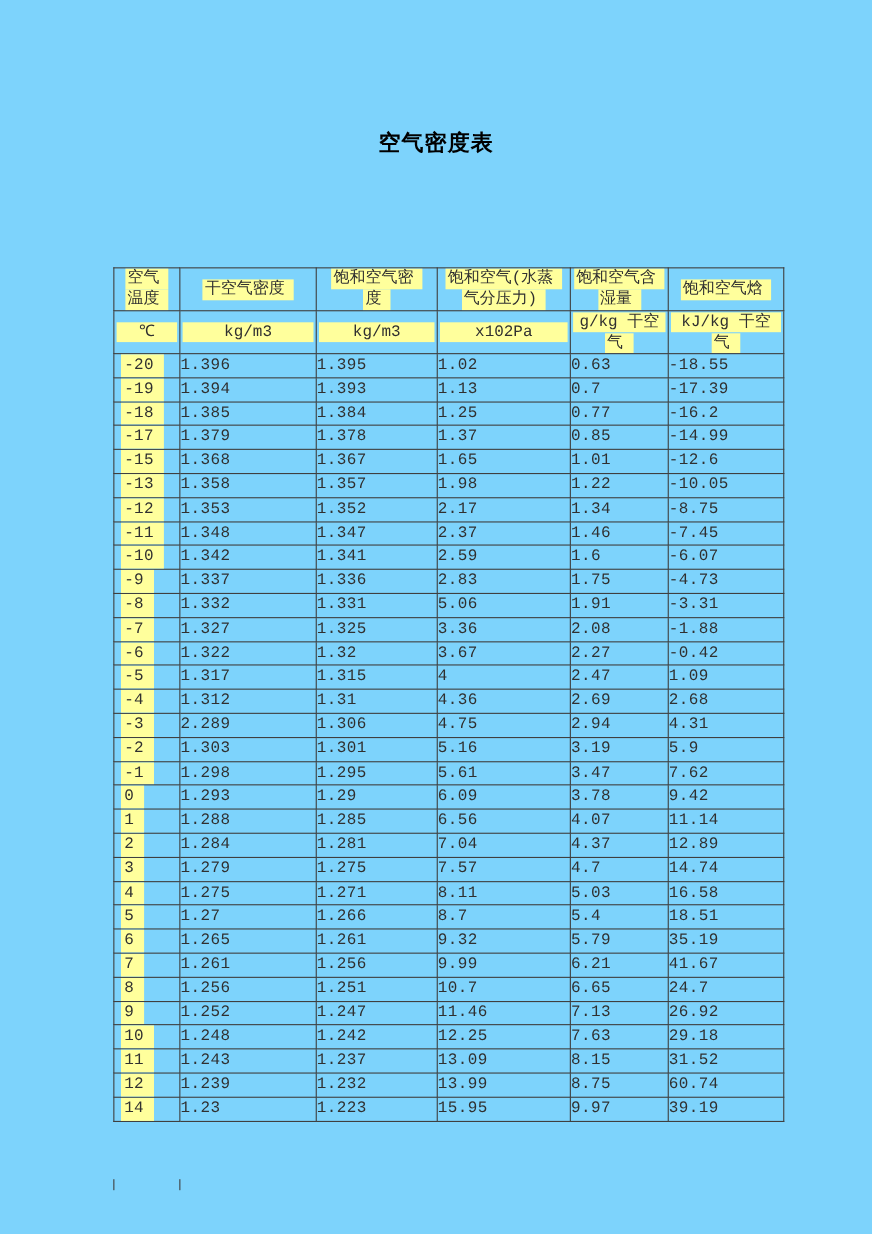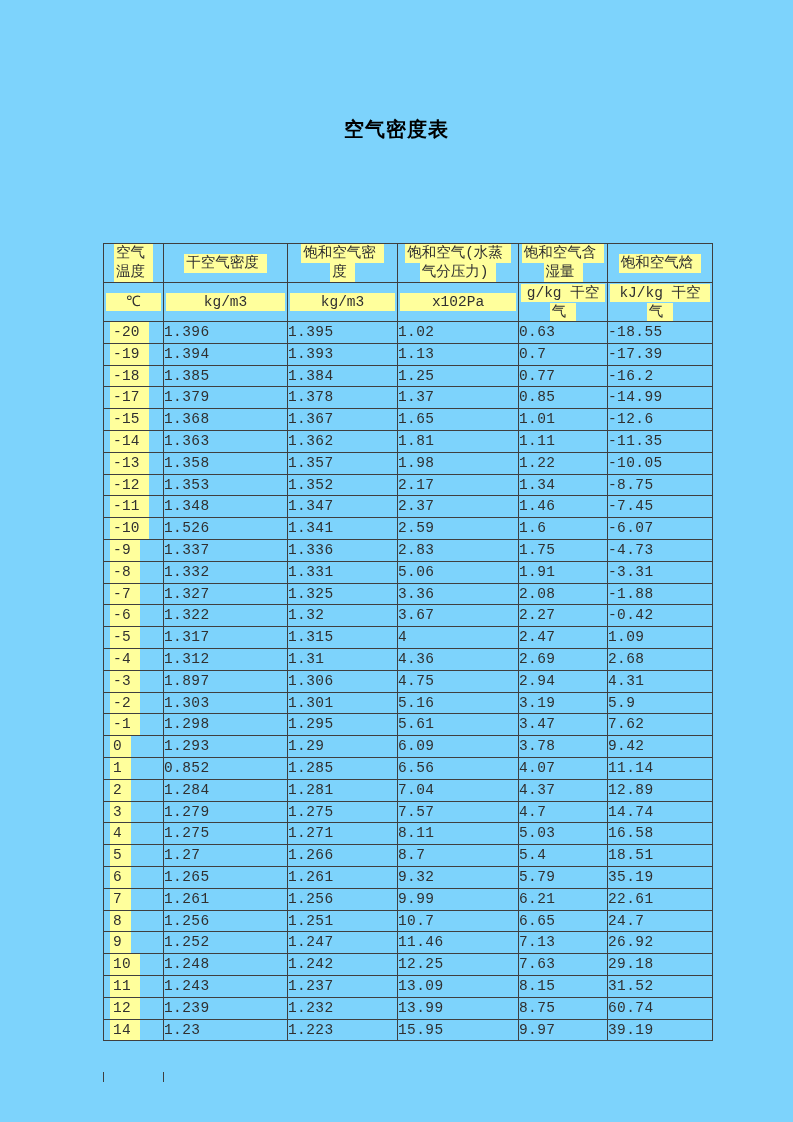--- a/index.html
+++ b/index.html
@@ -169,28 +169,20 @@
         </tr>
         <tr>
           <td class="temp-cell"><span class="hl hl-data">-15</span></td>
           <td>1.368</td>
           <td>1.367</td>
           <td>1.65</td>
           <td>1.01</td>
           <td>-12.6</td>
         </tr>
         <tr>
-          <td class="temp-cell"><span class="hl hl-data">-14</span></td>
-          <td>1.363</td>
-          <td>1.362</td>
-          <td>1.81</td>
-          <td>1.11</td>
-          <td>-11.35</td>
-        </tr>
-        <tr>
           <td class="temp-cell"><span class="hl hl-data">-13</span></td>
           <td>1.358</td>
           <td>1.357</td>
           <td>1.98</td>
           <td>1.22</td>
           <td>-10.05</td>
         </tr>
         <tr>
           <td class="temp-cell"><span class="hl hl-data">-12</span></td>
           <td>1.353</td>
@@ -202,21 +194,21 @@
         <tr>
           <td class="temp-cell"><span class="hl hl-data">-11</span></td>
           <td>1.348</td>
           <td>1.347</td>
           <td>2.37</td>
           <td>1.46</td>
           <td>-7.45</td>
         </tr>
         <tr>
           <td class="temp-cell"><span class="hl hl-data">-10</span></td>
-          <td>1.526</td>
+          <td>1.342</td>
           <td>1.341</td>
           <td>2.59</td>
           <td>1.6</td>
           <td>-6.07</td>
         </tr>
         <tr>
           <td class="temp-cell"><span class="hl hl-data">-9</span></td>
           <td>1.337</td>
           <td>1.336</td>
           <td>2.83</td>
@@ -258,21 +250,21 @@
         <tr>
           <td class="temp-cell"><span class="hl hl-data">-4</span></td>
           <td>1.312</td>
           <td>1.31</td>
           <td>4.36</td>
           <td>2.69</td>
           <td>2.68</td>
         </tr>
         <tr>
           <td class="temp-cell"><span class="hl hl-data">-3</span></td>
-          <td>1.897</td>
+          <td>2.289</td>
           <td>1.306</td>
           <td>4.75</td>
           <td>2.94</td>
           <td>4.31</td>
         </tr>
         <tr>
           <td class="temp-cell"><span class="hl hl-data">-2</span></td>
           <td>1.303</td>
           <td>1.301</td>
           <td>5.16</td>
@@ -290,21 +282,21 @@
         <tr>
           <td class="temp-cell"><span class="hl hl-data">0</span></td>
           <td>1.293</td>
           <td>1.29</td>
           <td>6.09</td>
           <td>3.78</td>
           <td>9.42</td>
         </tr>
         <tr>
           <td class="temp-cell"><span class="hl hl-data">1</span></td>
-          <td>0.852</td>
+          <td>1.288</td>
           <td>1.285</td>
           <td>6.56</td>
           <td>4.07</td>
           <td>11.14</td>
         </tr>
         <tr>
           <td class="temp-cell"><span class="hl hl-data">2</span></td>
           <td>1.284</td>
           <td>1.281</td>
           <td>7.04</td>
@@ -342,21 +334,21 @@
           <td>9.32</td>
           <td>5.79</td>
           <td>35.19</td>
         </tr>
         <tr>
           <td class="temp-cell"><span class="hl hl-data">7</span></td>
           <td>1.261</td>
           <td>1.256</td>
           <td>9.99</td>
           <td>6.21</td>
-          <td>22.61</td>
+          <td>41.67</td>
         </tr>
         <tr>
           <td class="temp-cell"><span class="hl hl-data">8</span></td>
           <td>1.256</td>
           <td>1.251</td>
           <td>10.7</td>
           <td>6.65</td>
           <td>24.7</td>
         </tr>
         <tr>

